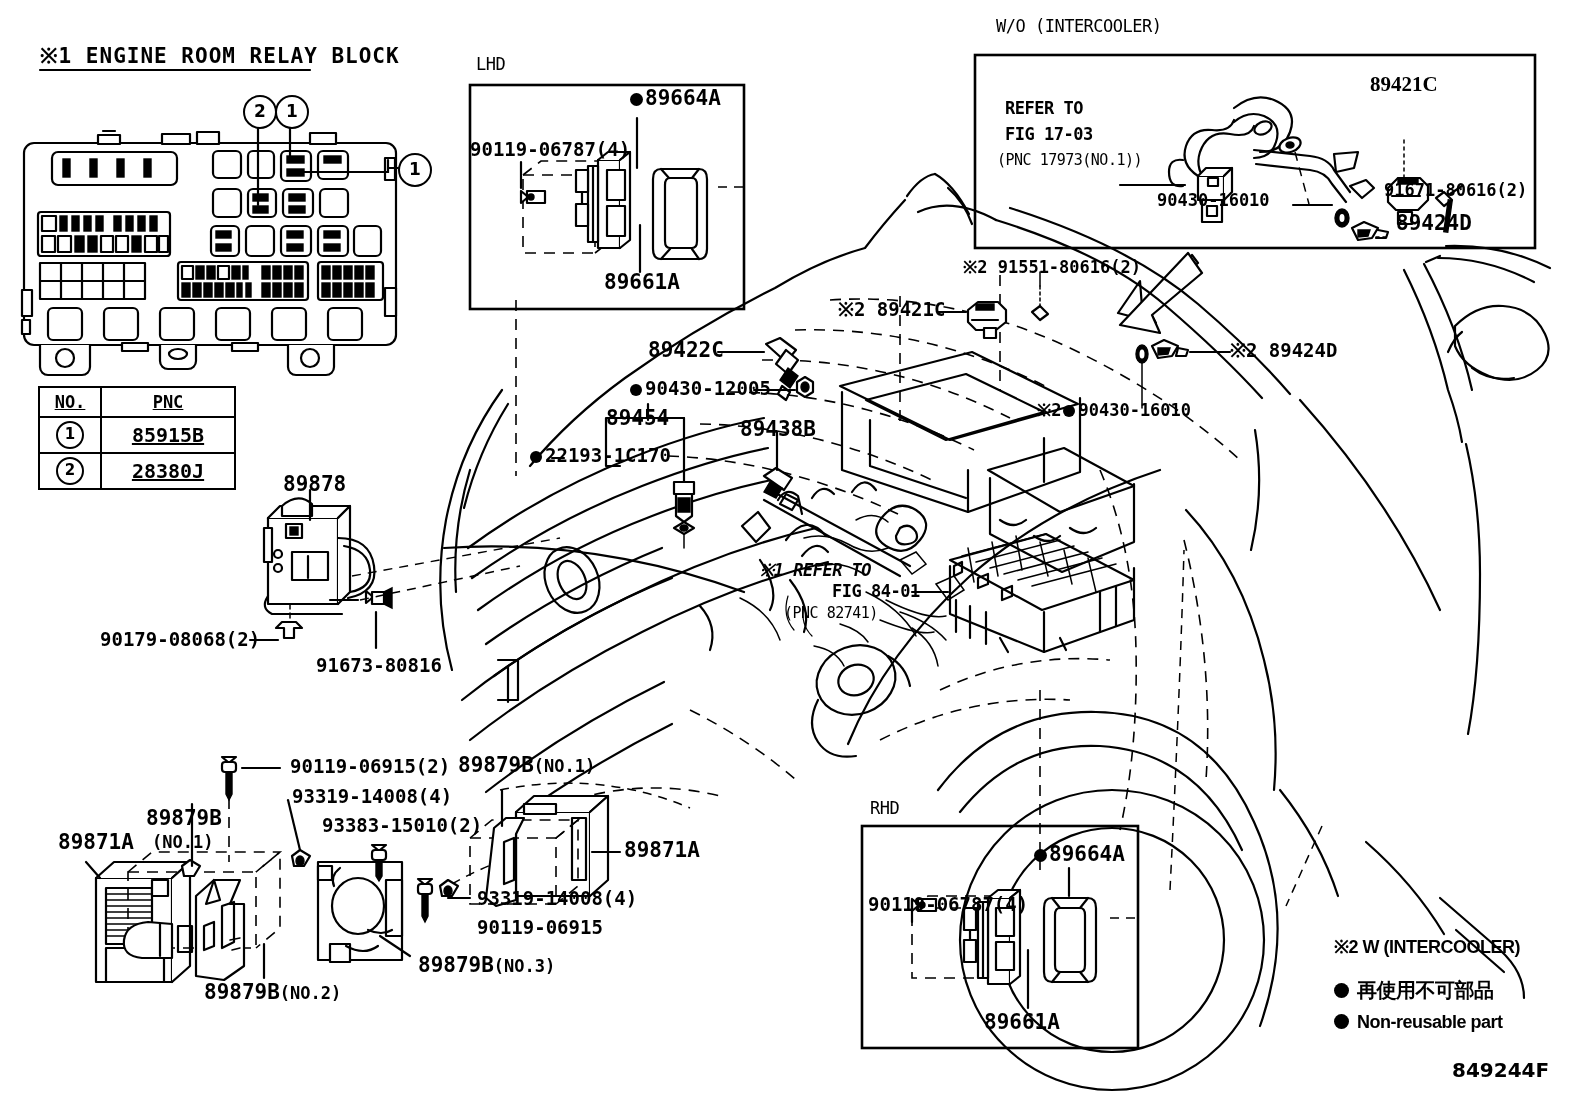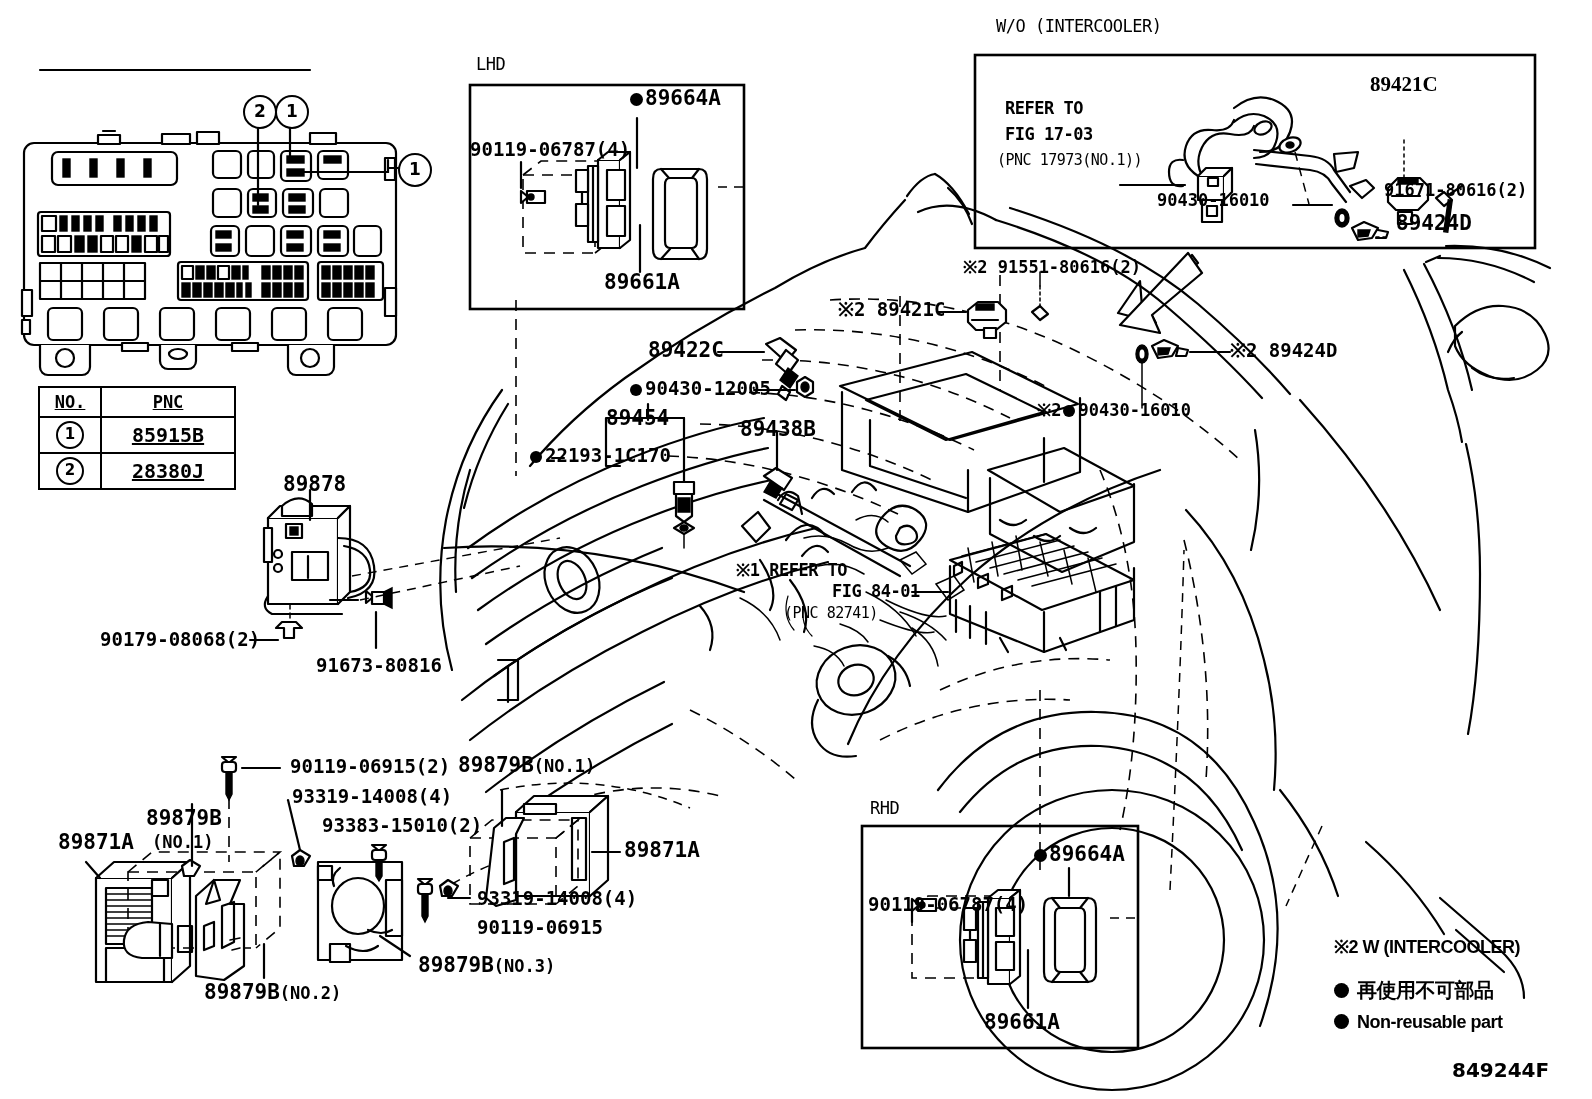--- a/index.html
+++ b/index.html
@@ -715,20 +715,21 @@
       <line class="lead" x1="1069" y1="868" x2="1069" y2="896"></line>
       <line class="lead" x1="1028" y1="950" x2="1028" y2="1008"></line>
       <path class="dash2" d="M1110,918 h26"></path>
 
       <path class="dash2" d="M1170,890 q10,-200 14,-340"></path>
     </g>
 
     <path class="dash2" d="M1322,826 l-36,80"></path>
   </svg>
 
+  <div class="lbl lbl-title" style="left:40px; top:46px;">※1 ENGINE ROOM RELAY BLOCK</div>
 
   <div class="circ-callout" style="left:275px; top:95px;">1</div>
   <div class="circ-callout" style="left:243px; top:95px;">2</div>
   <div class="circ-callout" style="left:398px; top:153px;">1</div>
 
   <table id="pnc-table">
     <tbody>
         <tr>
       <th class="num">NO.</th>
       <th class="pnc">PNC</th>
@@ -781,21 +782,21 @@
   <div class="lbl lbl-bold-sm" style="left:963px; top:259px;">※2 91551-80616(2)</div>
 
   <div class="lbl lbl-bold-md" style="left:838px; top:300px;">※2 89421C</div>
 
   <div class="lbl lbl-bold-md" style="left:1230px; top:341px;">※2 89424D</div>
 
   <div class="lbl lbl-bold-sm" style="left:1037px; top:402px;">
     <span style="letter-spacing:0;">※2</span><span class="dot-sm" style="margin-left:2px;"></span><span>90430-16010</span>
   </div>
 
-  <div class="lbl lbl-thin" style="left:736px; top:562px; font-weight:bold;">※1 REFER TO</div>
+  <div class="lbl lbl-thin" style="left:760px; top:562px; font-weight:bold;font-style:italic;">※1 REFER TO</div>
   <div class="lbl lbl-thin" style="left:832px; top:583px; font-weight:bold;">FIG 84-01</div>
   <div class="lbl lbl-thin-sm" style="left:784px; top:606px;">(PNC 82741)</div>
 
   <div class="lbl lbl-bold-lg" style="left:283px; top:474px;">89878</div>
   <div class="lbl lbl-bold-md" style="left:100px; top:630px;">90179-08068(2)</div>
   <div class="lbl lbl-bold-md" style="left:316px; top:656px;">91673-80816</div>
 
   <div class="lbl lbl-bold-md" style="left:290px; top:757px;">90119-06915(2)</div>
   <div class="lbl lbl-bold-md" style="left:292px; top:787px;">93319-14008(4)</div>
   <div class="lbl lbl-bold-md" style="left:322px; top:816px;">93383-15010(2)</div>

